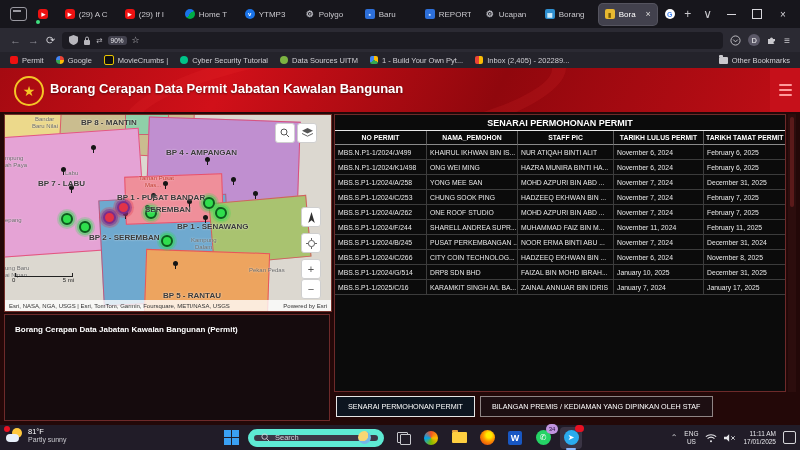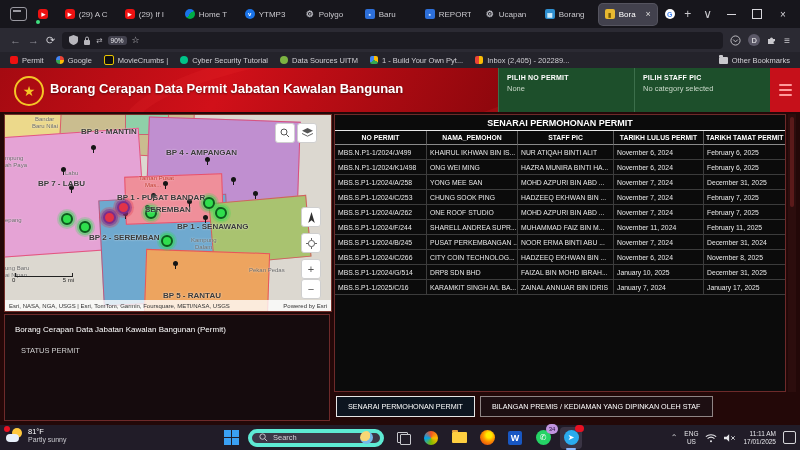--- a/index.html
+++ b/index.html
@@ -94,21 +94,21 @@
   .mk.expired{width:9px;height:9px;background:#e23348;border:2px solid #7b2d8b;box-shadow:0 0 0 2px rgba(123,45,139,.5),0 0 0 4px rgba(226,51,72,.3)}
   .mapbtn{position:absolute;width:18px;height:18px;background:#fff;border:1px solid #cfcfcf;border-radius:3px;display:flex;align-items:center;justify-content:center;color:#555;font-size:11px;z-index:6}
   .attrib{position:absolute;left:0;bottom:0;width:100%;height:11px;background:rgba(255,255,255,.78);color:#323232;font-size:6px;display:flex;align-items:center;padding:0 4px;box-sizing:border-box;z-index:7}
   .attrib .pow{margin-left:auto}
   .scale{position:absolute;left:10px;top:158px;z-index:6;color:#222;font-size:6px}
   .scaleline{width:56px;height:3px;border:1px solid #222;border-top:none}
   .scalenums{display:flex;justify-content:space-between;width:62px;margin-left:-3px}
 
   
   .legendpanel{position:absolute;left:4px;top:202px;width:326px;height:107px;background:#150b0d;border:1px solid #6d2a2a;box-sizing:border-box}
-  .ltitle{color:#fff;font-size:8px;font-weight:normal;margin:10px 0 0 10px}
+  .ltitle{color:#fff;font-size:8px;font-weight:bold;margin:10px 0 0 10px}
   .lsub{color:#d0d0d0;font-size:7.5px;margin:12px 0 0 16px}
   .litem{display:flex;align-items:center;gap:8px;margin:11px 0 0 22px}
   .lsw{width:12px;height:12px;border-radius:50%}
   .lsw.active{background:#27d345;border:2px solid #0e5c1f;box-shadow:0 0 0 2px #0a2f12}
   .lsw.expired{background:#e0314b;border:2px solid #6d2553;box-shadow:0 0 0 2px #2f0a1a}
   .llabel{color:#e8e8e8;font-size:7.5px}
 
   
   .tablepanel{position:absolute;left:334px;top:2px;width:452px;height:278px;background:#0b0b0b;border:1px solid #6d2a2a;box-sizing:border-box}
   .ttitle{height:15px;display:flex;align-items:center;justify-content:center;color:#fff;font-weight:bold;font-size:9px;border-bottom:1px solid #e8e8e8}
@@ -129,21 +129,21 @@
   .weather{position:absolute;left:6px;top:2px;display:flex;align-items:center;gap:5px}
   .wico{width:17px;height:17px;position:relative}
   .wsun{position:absolute;left:6px;top:0;width:10px;height:10px;border-radius:50%;background:#ffc83d}
   .wcloud{position:absolute;left:0;top:6px;width:13px;height:8px;border-radius:6px;background:#e8f0fa}
   .wbadge{position:absolute;left:-2px;top:-2px;width:6px;height:6px;border-radius:50%;background:#e81123}
   .wtext{line-height:1.25}
   .wtemp{color:#fff;font-size:7.5px}
   .wcond{color:#c9c9cf;font-size:7px}
   .startbtn{position:absolute;left:224px;top:5px;width:15px;height:15px;display:grid;grid-template-columns:7px 7px;grid-gap:1px}
   .startbtn i{background:#3aa0f3;width:7px;height:7px}
-  .searchpill{position:absolute;left:248px;top:3.5px;width:136px;height:18px;background:#3c3747;border:4px solid #5eead4;border-radius:10px;display:flex;align-items:center;gap:5px;padding:0 7px;box-sizing:border-box}
+  .searchpill{position:absolute;left:248px;top:3.5px;width:136px;height:18px;background:#3c3747;border:6px solid #5eead4;border-radius:10px;display:flex;align-items:center;gap:5px;padding:0 7px;box-sizing:border-box}
   .searchpill .stext{color:#d2d1d7;font-size:7.5px;flex:1}
   .duck{width:13px;height:13px;border-radius:50%;background:radial-gradient(circle at 35% 35%,#f7d774 0 45%,#74b9e8 50%)}
   .tbicons{position:absolute;left:392px;top:1.5px;display:flex;gap:6px;align-items:center}
   .tbico{width:22px;height:22px;border-radius:4px;display:flex;align-items:center;justify-content:center;position:relative}
   .tv{width:13px;height:11px;position:relative}
   .tv:before,.tv:after{content:"";position:absolute;width:9px;height:9px;border:1px solid #c8c8ce;border-radius:1px;background:#211c28}
   .tv:after{left:3px;top:2px}
   .copilot{width:14px;height:14px;border-radius:50%;background:conic-gradient(#f25022,#ffb900,#7fba00,#00a4ef,#f25022)}
   .expl{width:15px;height:11px;background:#ffcf40;border-radius:1px;position:relative}
   .expl:before{content:"";position:absolute;top:-2px;left:0;width:6px;height:2px;background:#e8a33d;border-radius:1px 1px 0 0}
@@ -323,51 +323,41 @@
   <span class="otherbk">
     <span class="folderico"></span>
     <span>Other Bookmarks</span>
   </span>
 </div>
 
 <div class="dhead">
   <div class="swirl"></div>
   <div class="crest">★</div>
   <div class="dtitle">Borang Cerapan Data Permit Jabatan Kawalan Bangunan</div>
-  <div class="filters">
-    <div class="fcell">
-      <div class="flabel">PILIH NO PERMIT</div>
-      <div class="fvalue">None</div>
-    </div>
-    <div class="fcell">
-      <div class="flabel">PILIH STAFF PIC</div>
-      <div class="fvalue">No category selected</div>
-    </div>
-  </div>
   <div class="hamburger">
       <i></i>
       <i></i>
       <i></i>
     </div>
 </div>
 
 <div class="content">
 
   <div class="mappanel">
     <div class="region" style="left:-12px;top:-22px;width:92px;height:70px;background:#ecd98b;transform:rotate(-8deg)"></div>
     <div class="region" style="left:55px;top:-16px;width:132px;height:54px;background:#cabd8f;transform:rotate(3deg)"></div>
     <div class="region" style="left:120px;top:-6px;width:42px;height:24px;background:#8fd0a8"></div>
     <div class="region" style="left:-16px;top:18px;width:152px;height:118px;background:#e5a3d5;transform:rotate(-4deg)"></div>
     <div class="region" style="left:142px;top:4px;width:150px;height:104px;background:#c08fd0;transform:rotate(2deg)"></div>
     <div class="region" style="left:96px;top:82px;width:126px;height:104px;background:#6fa9cf;transform:rotate(-3deg)"></div>
     <div class="region" style="left:120px;top:60px;width:96px;height:46px;background:#ef8f9a;transform:rotate(-2deg)"></div>
     <div class="region" style="left:206px;top:84px;width:96px;height:60px;background:#a9c370;transform:rotate(-5deg)"></div>
     <div class="region" style="left:140px;top:136px;width:122px;height:64px;background:#eda45f;transform:rotate(2deg)"></div>
 
-    <span class="maplabel" style="left:76px;top:12px">BP 8 - MANTIN</span>
+    <span class="maplabel" style="left:76px;top:3px">BP 8 - MANTIN</span>
     <span class="maplabel" style="left:161px;top:33px">BP 4 - AMPANGAN</span>
     <span class="maplabel" style="left:33px;top:64px">BP 7 - LABU</span>
     <span class="maplabel" style="left:112px;top:78px">BP 1 - PUSAT BANDAR</span>
     <span class="maplabel" style="left:140px;top:90px">SEREMBAN</span>
     <span class="maplabel" style="left:84px;top:118px">BP 2 - SEREMBAN</span>
     <span class="maplabel" style="left:172px;top:107px">BP 1 - SENAWANG</span>
     <span class="maplabel" style="left:158px;top:176px">BP 5 - RANTAU</span>
     <span class="maplabel small" style="left:60px;top:55px">Labu</span>
     <span class="maplabel small" style="left:186px;top:122px">Kampung</span>
     <span class="maplabel small" style="left:190px;top:129px">Dalam</span>
@@ -443,21 +433,20 @@
       </div>
     </div>
     <div class="attrib">
       <span style="white-space:nowrap;overflow:hidden">Esri, NASA, NGA, USGS | Esri, TomTom, Garmin, Foursquare, METI/NASA, USGS</span>
       <span class="pow">Powered by Esri</span>
     </div>
   </div>
 
   <div class="legendpanel">
     <div class="ltitle">Borang Cerapan Data Jabatan Kawalan Bangunan (Permit)</div>
-    <div class="lsub">STATUS PERMIT</div>
   </div>
 
   <div class="tablepanel">
     <div class="ttitle">SENARAI PERMOHONAN PERMIT</div>
     <div class="thead">
       <span>NO PERMIT</span>
       <span>NAMA_PEMOHON</span>
       <span>STAFF PIC</span>
       <span>TARIKH LULUS PERMIT</span>
       <span>TARIKH TAMAT PERMIT</span>

